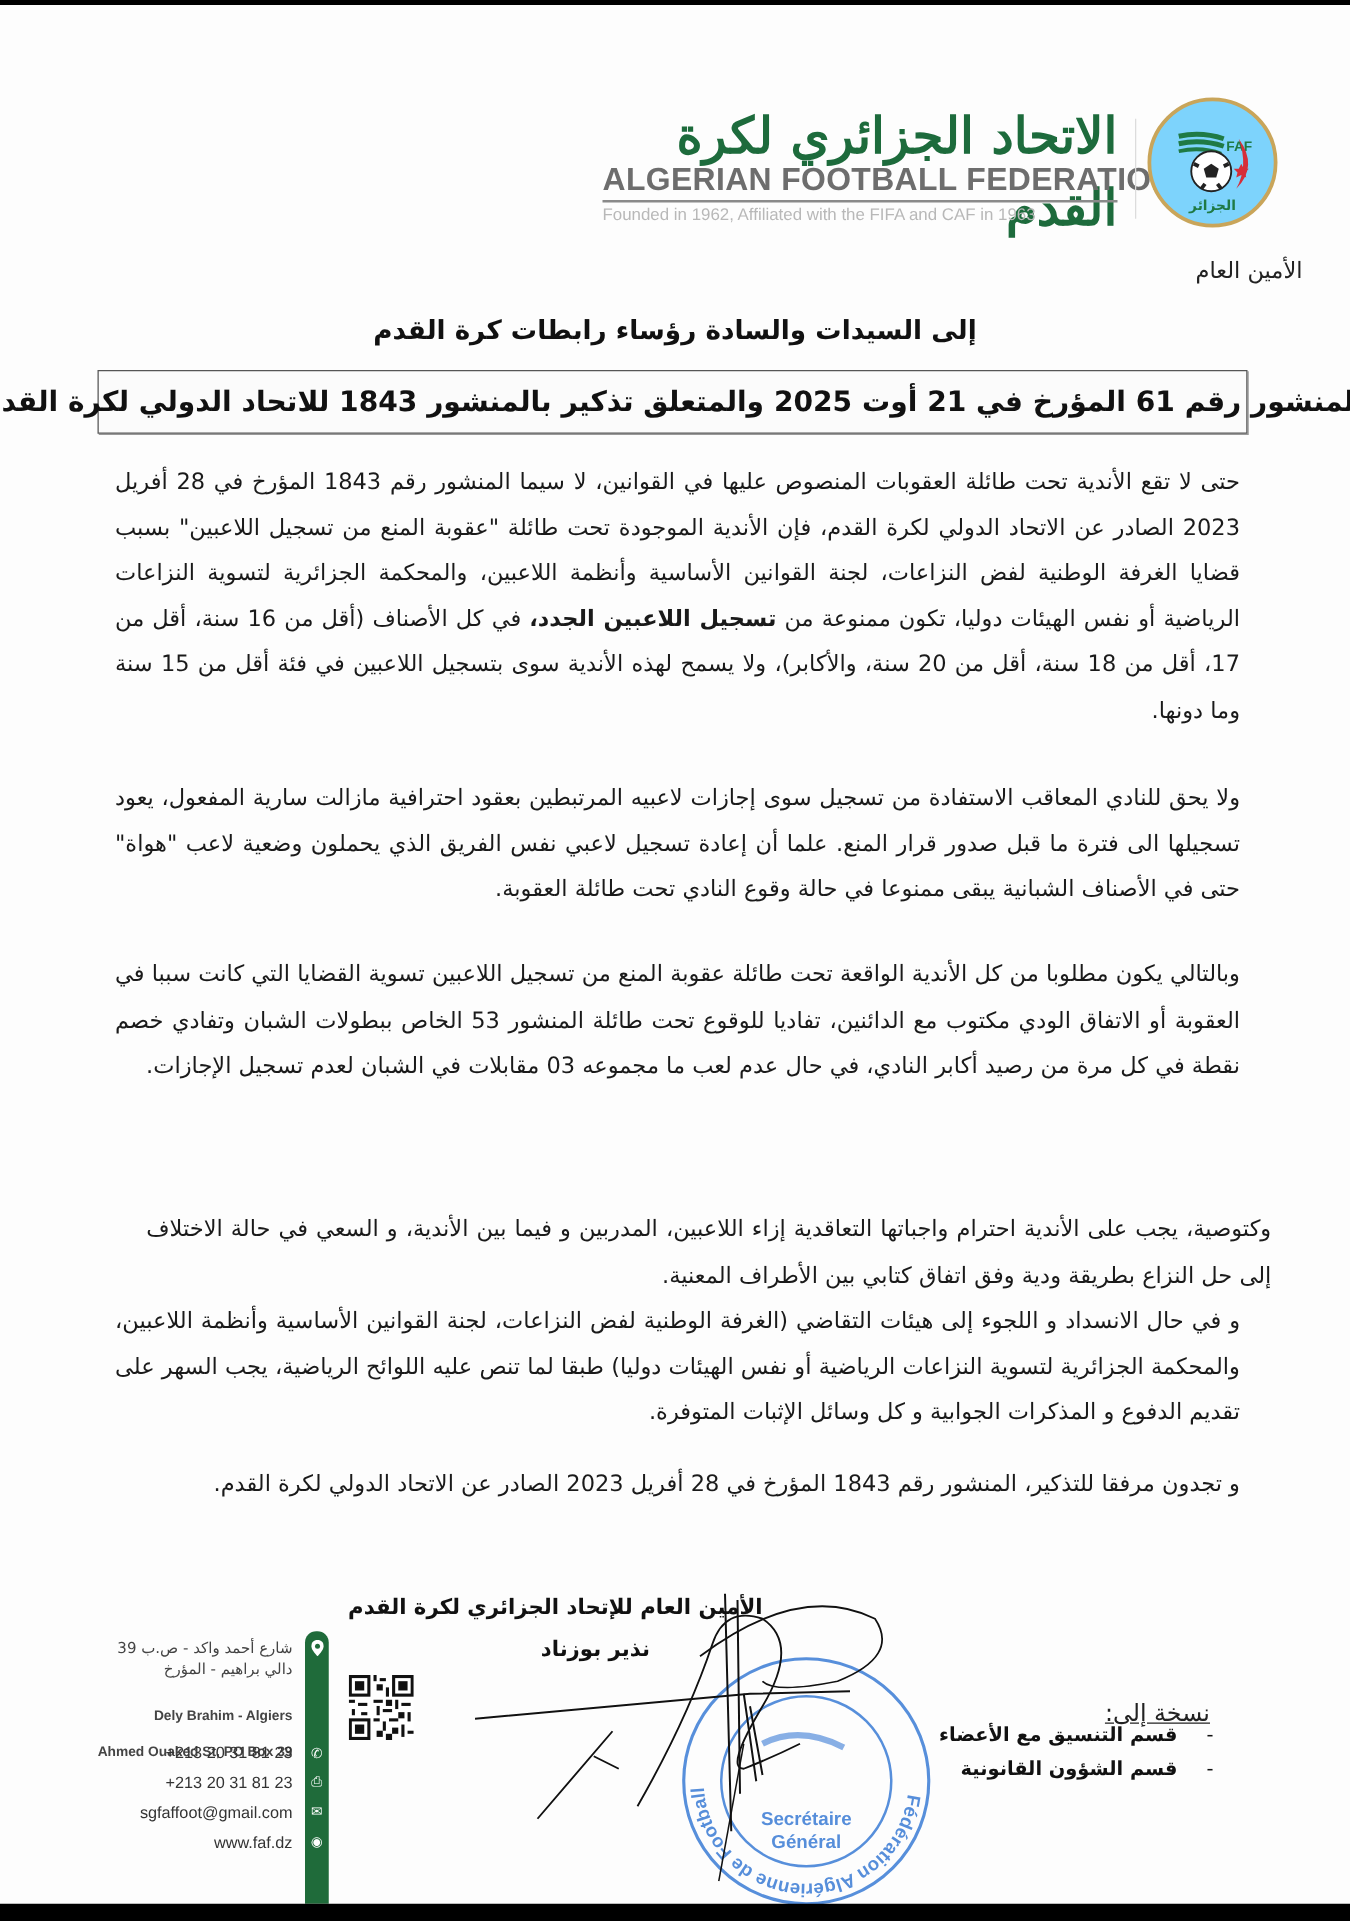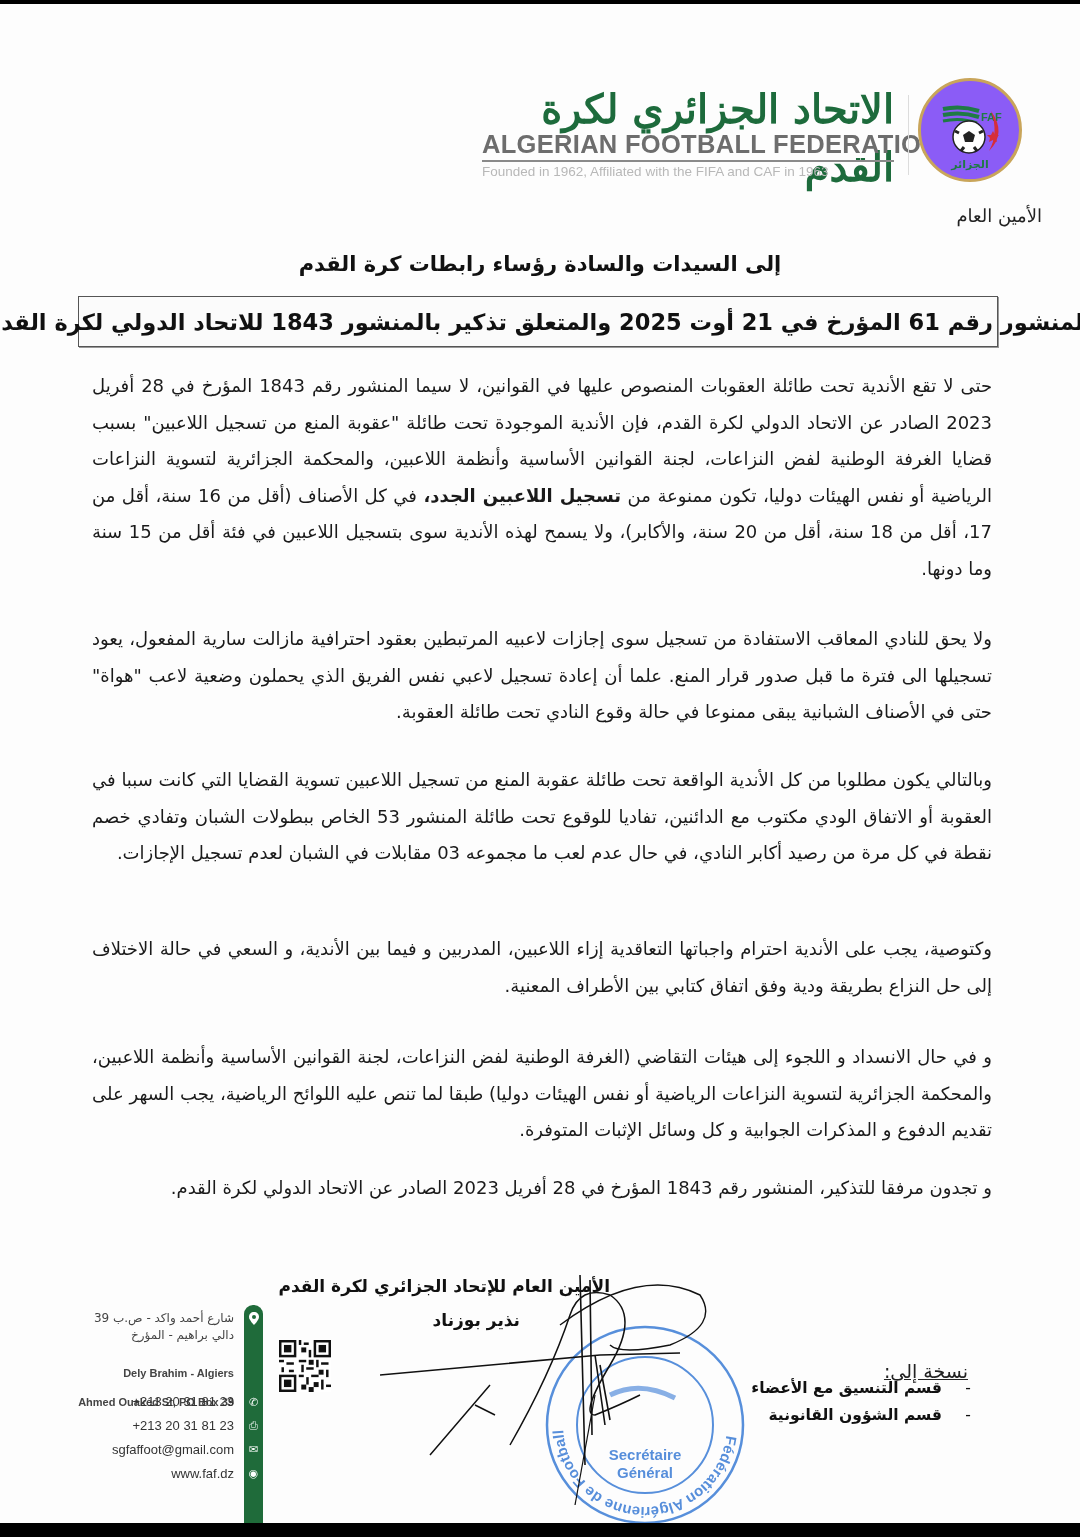--- a/index.html
+++ b/index.html
@@ -25,21 +25,21 @@
     color: #6d6d6d; letter-spacing: 0.3px; white-space: nowrap;
   }
   .hdr-rule { position: absolute; left: 482px; top: 160px; width: 412px; height: 2px; background: #8a8a8a; }
   .hdr-founded {
     position: absolute; left: 482px; top: 164px; width: 420px;
     font-family: "Liberation Sans", sans-serif; font-size: 13.5px; color: #b8b8b8; white-space: nowrap;
   }
   .hdr-divider { position: absolute; left: 908px; top: 95px; width: 1px; height: 80px; background: #dcdcdc; }
   .logo {
     position: absolute; left: 918px; top: 78px; width: 104px; height: 104px;
-    border-radius: 50%; border: 3px solid #c9a55a; background: #8b5cf6; box-sizing: border-box;
+    border-radius: 50%; border: 3px solid #c9a55a; background: #7dd3fc; box-sizing: border-box;
   }
   .logo svg { position: absolute; left: 0; top: 0; }
   .sec-general {
     position: absolute; right: 38px; top: 205px;
     direction: rtl; font-family: "DejaVu Serif", serif; font-size: 18px; color: #222; margin-left: 18px;
   }
 
   
   .addressee {
     position: absolute; left: 0; width: 1080px; top: 252px; text-align: center;
@@ -58,21 +58,21 @@
   
   .para {
     position: absolute; left: 92px; width: 900px;
     direction: rtl; text-align: justify; text-align-last: right;
     font-size: 18px; line-height: 36.5px; color: #1a1a1a;
   }
   .para b { font-weight: bold; }
   .p1 { top: 368px; }
   .p2 { top: 621px; }
   .p3 { top: 762px; }
-  .p4 { top: 931px; }
+  .p4 { top: 966px; margin-left: 25px; }
   .p5 { top: 1039px; }
   .p6 { top: 1170px; }
 
   
   .sig-title {
     position: absolute; right: 470px; top: 1276px; direction: rtl;
     font-size: 17px; font-weight: bold; color: #111; white-space: nowrap;
   }
   .sig-name {
     position: absolute; right: 560px; top: 1310px; direction: rtl;

